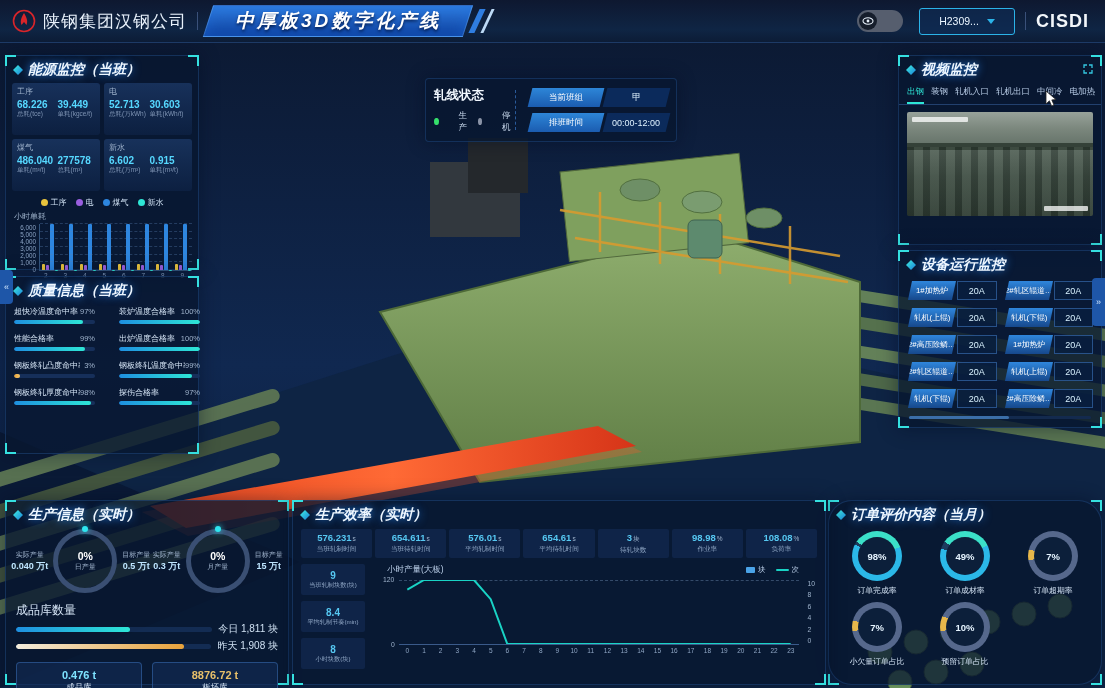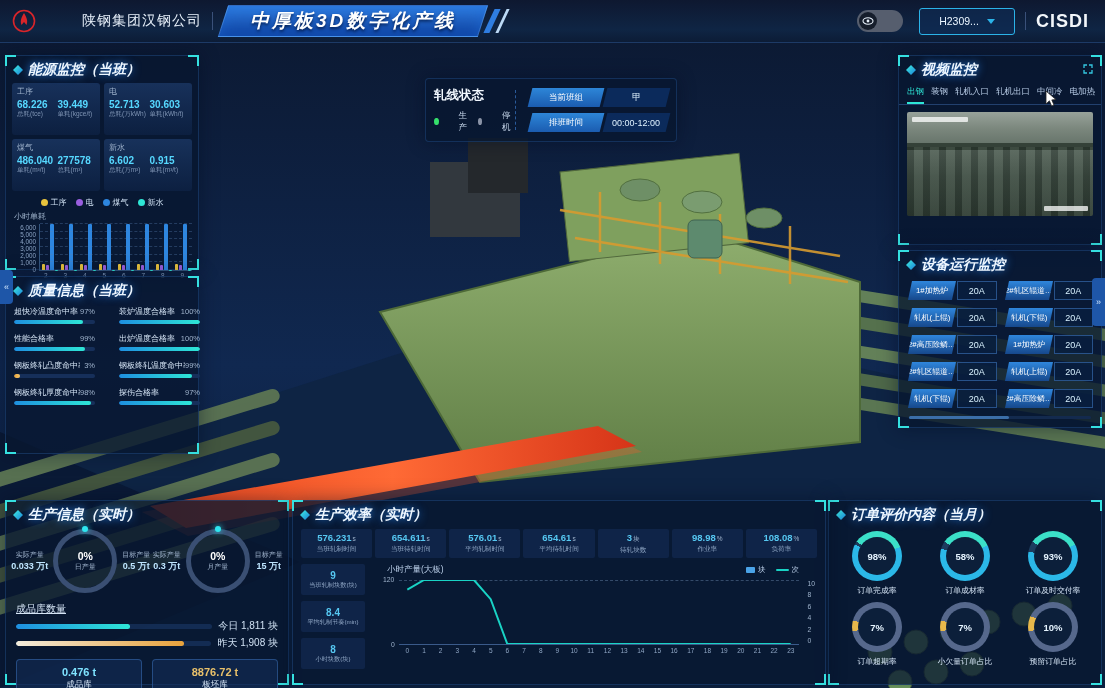--- a/index.html
+++ b/index.html
@@ -9,21 +9,21 @@
     font-family:"Liberation Sans","DejaVu Sans",sans-serif;
   }
   
   .stage{position:absolute;left:0;top:42px;width:1105px;height:646px;}
   .stage svg{display:block;}
   
   .topbar{position:absolute;left:0;top:0;width:1105px;height:42px;z-index:30;
     background:linear-gradient(180deg,#0e1830 0%,#0f2544 70%,#0c1c36 100%);
     border-bottom:1px solid #1d3a66;display:flex;align-items:center;}
   .logo-wrap{display:flex;align-items:center;gap:7px;margin-left:12px;}
-  .company{font-size:14px;color:#e8f1fb;letter-spacing:1px;margin-left:39px;}
+  .company{font-size:17px;color:#e8f1fb;letter-spacing:1px;}
   .hdr-div{width:1px;height:18px;background:#3a517a;margin:0 10px;}
   .title-plaque{position:relative;height:30px;display:flex;align-items:center;
     background:linear-gradient(180deg,#2f7de0,#0c3f9e);
     transform:skewX(-18deg);padding:0 26px;border:1px solid rgba(120,190,255,.35);
     box-shadow:0 0 12px rgba(30,110,220,.5) inset;}
   .title-plaque span{transform:skewX(18deg);font-style:italic;font-weight:bold;
     font-size:19px;letter-spacing:3px;color:#fff;text-shadow:0 2px 3px rgba(0,20,60,.8);}
   .slash{display:inline-block;height:24px;transform:skewX(-25deg);margin-left:6px;}
   .slash.a{width:6px;background:#2f7de0;}
   .slash.b{width:3px;background:#bcd9f5;}
@@ -90,21 +90,21 @@
   .pgauge{display:flex;align-items:center;gap:5px;}
   .pg-side{text-align:center;}
   .pg-side .l{font-size:7px;color:#9fb3cc;white-space:nowrap;}
   .pg-side .v{font-size:9px;font-weight:bold;color:#bfe6ff;white-space:nowrap;}
   .ring{position:relative;width:54px;height:54px;border-radius:50%;border:5px solid #3a4f73;
     display:flex;flex-direction:column;align-items:center;justify-content:center;flex:none;}
   .ring .mark{position:absolute;left:50%;top:-8px;transform:translateX(-50%);width:6px;height:6px;
     border-radius:50%;background:#2ee6f0;box-shadow:0 0 6px #2ee6f0;}
   .ring .pct{font-size:10.5px;font-weight:bold;color:#fff;}
   .ring .inn{font-size:7px;color:#9fb3cc;}
-  .invtitle{font-size:10px;color:#d5e4f5;margin:7px 0 2px 10px;text-decoration:underline;}
+  .invtitle{font-size:12px;color:#d5e4f5;margin:7px 0 2px 10px;}
   .invrow{display:flex;align-items:center;gap:6px;margin:3px 10px 0 10px;}
   .invtrack{flex:1;height:5px;background:rgba(30,60,110,.55);border-radius:3px;overflow:hidden;}
   .invfill{height:100%;border-radius:3px;}
   .invfill.cyan{background:linear-gradient(90deg,#1e8fe0,#2ee6d6);}
   .invfill.orange{background:linear-gradient(90deg,#f3ecdd,#e8a23b);}
   .invlab{font-size:10px;color:#cfe0f2;white-space:nowrap;}
   .pcards{display:flex;gap:10px;margin:9px 10px 0 10px;}
   .pcard{flex:1;height:36px;background:rgba(20,45,90,.55);border:1px solid rgba(58,110,180,.55);
     border-radius:4px;display:flex;flex-direction:column;align-items:center;justify-content:center;}
   .pcard .v{font-size:11px;font-weight:bold;}
@@ -146,21 +146,21 @@
   .eqgrid{display:grid;grid-template-columns:1fr 1fr;gap:8px 7px;padding:4px 8px 0 8px;}
   .eqitem{display:flex;height:19px;}
   .eqlab{flex:1.18;background:linear-gradient(180deg,#2f86dc,#16488c);transform:skewX(-12deg);
     display:flex;align-items:center;justify-content:center;margin-left:3px;overflow:hidden;}
   .eqlab span{transform:skewX(12deg);font-size:7.8px;color:#fff;white-space:nowrap;}
   .eqval{flex:1;margin-left:3px;background:rgba(8,30,62,.85);border:1px solid rgba(52,104,170,.7);
     display:flex;align-items:center;justify-content:center;font-size:9px;color:#d9f2ff;}
   .eqscroll{margin:8px 10px 0 10px;height:3px;background:#132a4e;border-radius:2px;position:relative;cursor:pointer;}
   .eqthumb{position:absolute;left:0;top:0;height:3px;width:55%;background:#3b6ea8;border-radius:2px;}
   
-  #p-orders{left:828px;top:500px;width:272px;height:183px;}
+  #p-orders{left:828px;top:500px;width:272px;height:183px;border-radius:24px;}
   .ogrid{display:grid;grid-template-columns:1fr 1fr 1fr;gap:6px 4px;padding:4px 6px;}
   .ocell{display:flex;flex-direction:column;align-items:center;}
   .oring{position:relative;width:50px;height:50px;border-radius:50%;}
   .ohole{position:absolute;inset:6px;border-radius:50%;background:#0c1f3a;
     display:flex;align-items:center;justify-content:center;}
   .ohole span{font-size:9.5px;font-weight:bold;color:#e6f4ff;}
   .olabel{font-size:7.8px;color:#d5e4f5;margin-top:4px;white-space:nowrap;}
   
   #p-eff{left:292px;top:500px;width:532px;height:183px;}
   .estats{display:flex;gap:3px;margin:2px 8px 0 8px;}
@@ -561,21 +561,21 @@
     <span class="corner c-bl"></span>
     <span class="corner c-br"></span>
   <div class="phead">
     <span class="ph-icon"></span>
     <span class="ph-title">生产信息（实时）</span>
   </div>
   <div class="pgauges">
       <div class="pgauge">
         <div class="pg-side">
           <div class="l">实际产量</div>
-          <div class="v">0.033 万t</div>
+          <div class="v">0.040 万t</div>
         </div>
         <div class="ring">
           <span class="mark"></span>
           <div class="pct">0%</div>
           <div class="inn">日产量</div>
         </div>
         <div class="pg-side">
           <div class="l">目标产量</div>
           <div class="v">0.5 万t</div>
         </div>
@@ -780,32 +780,24 @@
         <div class="oring" style="background: conic-gradient(from -55deg, rgb(59, 224, 200) 0deg, rgb(59, 224, 200) 34.3%, rgb(43, 184, 232) 34.3%, rgb(43, 184, 232) 98%, rgb(29, 60, 94) 98%, rgb(29, 60, 94) 100%);">
           <div class="ohole">
             <span>98%</span>
           </div>
         </div>
         <div class="olabel">订单完成率</div>
       </div>
       <div class="ocell">
         <div class="oring" style="background: conic-gradient(from -55deg, rgb(59, 224, 200) 0deg, rgb(59, 224, 200) 33.25%, rgb(43, 184, 232) 33.25%, rgb(43, 184, 232) 95%, rgb(29, 60, 94) 95%, rgb(29, 60, 94) 100%);">
           <div class="ohole">
-            <span>58%</span>
+            <span>49%</span>
           </div>
         </div>
         <div class="olabel">订单成材率</div>
-      </div>
-      <div class="ocell">
-        <div class="oring" style="background: conic-gradient(from -55deg, rgb(59, 224, 200) 0deg, rgb(59, 224, 200) 32.55%, rgb(43, 184, 232) 32.55%, rgb(43, 184, 232) 93%, rgb(29, 60, 94) 93%, rgb(29, 60, 94) 100%);">
-          <div class="ohole">
-            <span>93%</span>
-          </div>
-        </div>
-        <div class="olabel">订单及时交付率</div>
       </div>
       <div class="ocell">
         <div class="oring" style="background: conic-gradient(from -100deg, rgb(232, 184, 75) 0deg, rgb(232, 184, 75) 7%, rgb(86, 104, 140) 7%, rgb(86, 104, 140) 100%);">
           <div class="ohole">
             <span>7%</span>
           </div>
         </div>
         <div class="olabel">订单超期率</div>
       </div>
       <div class="ocell">

